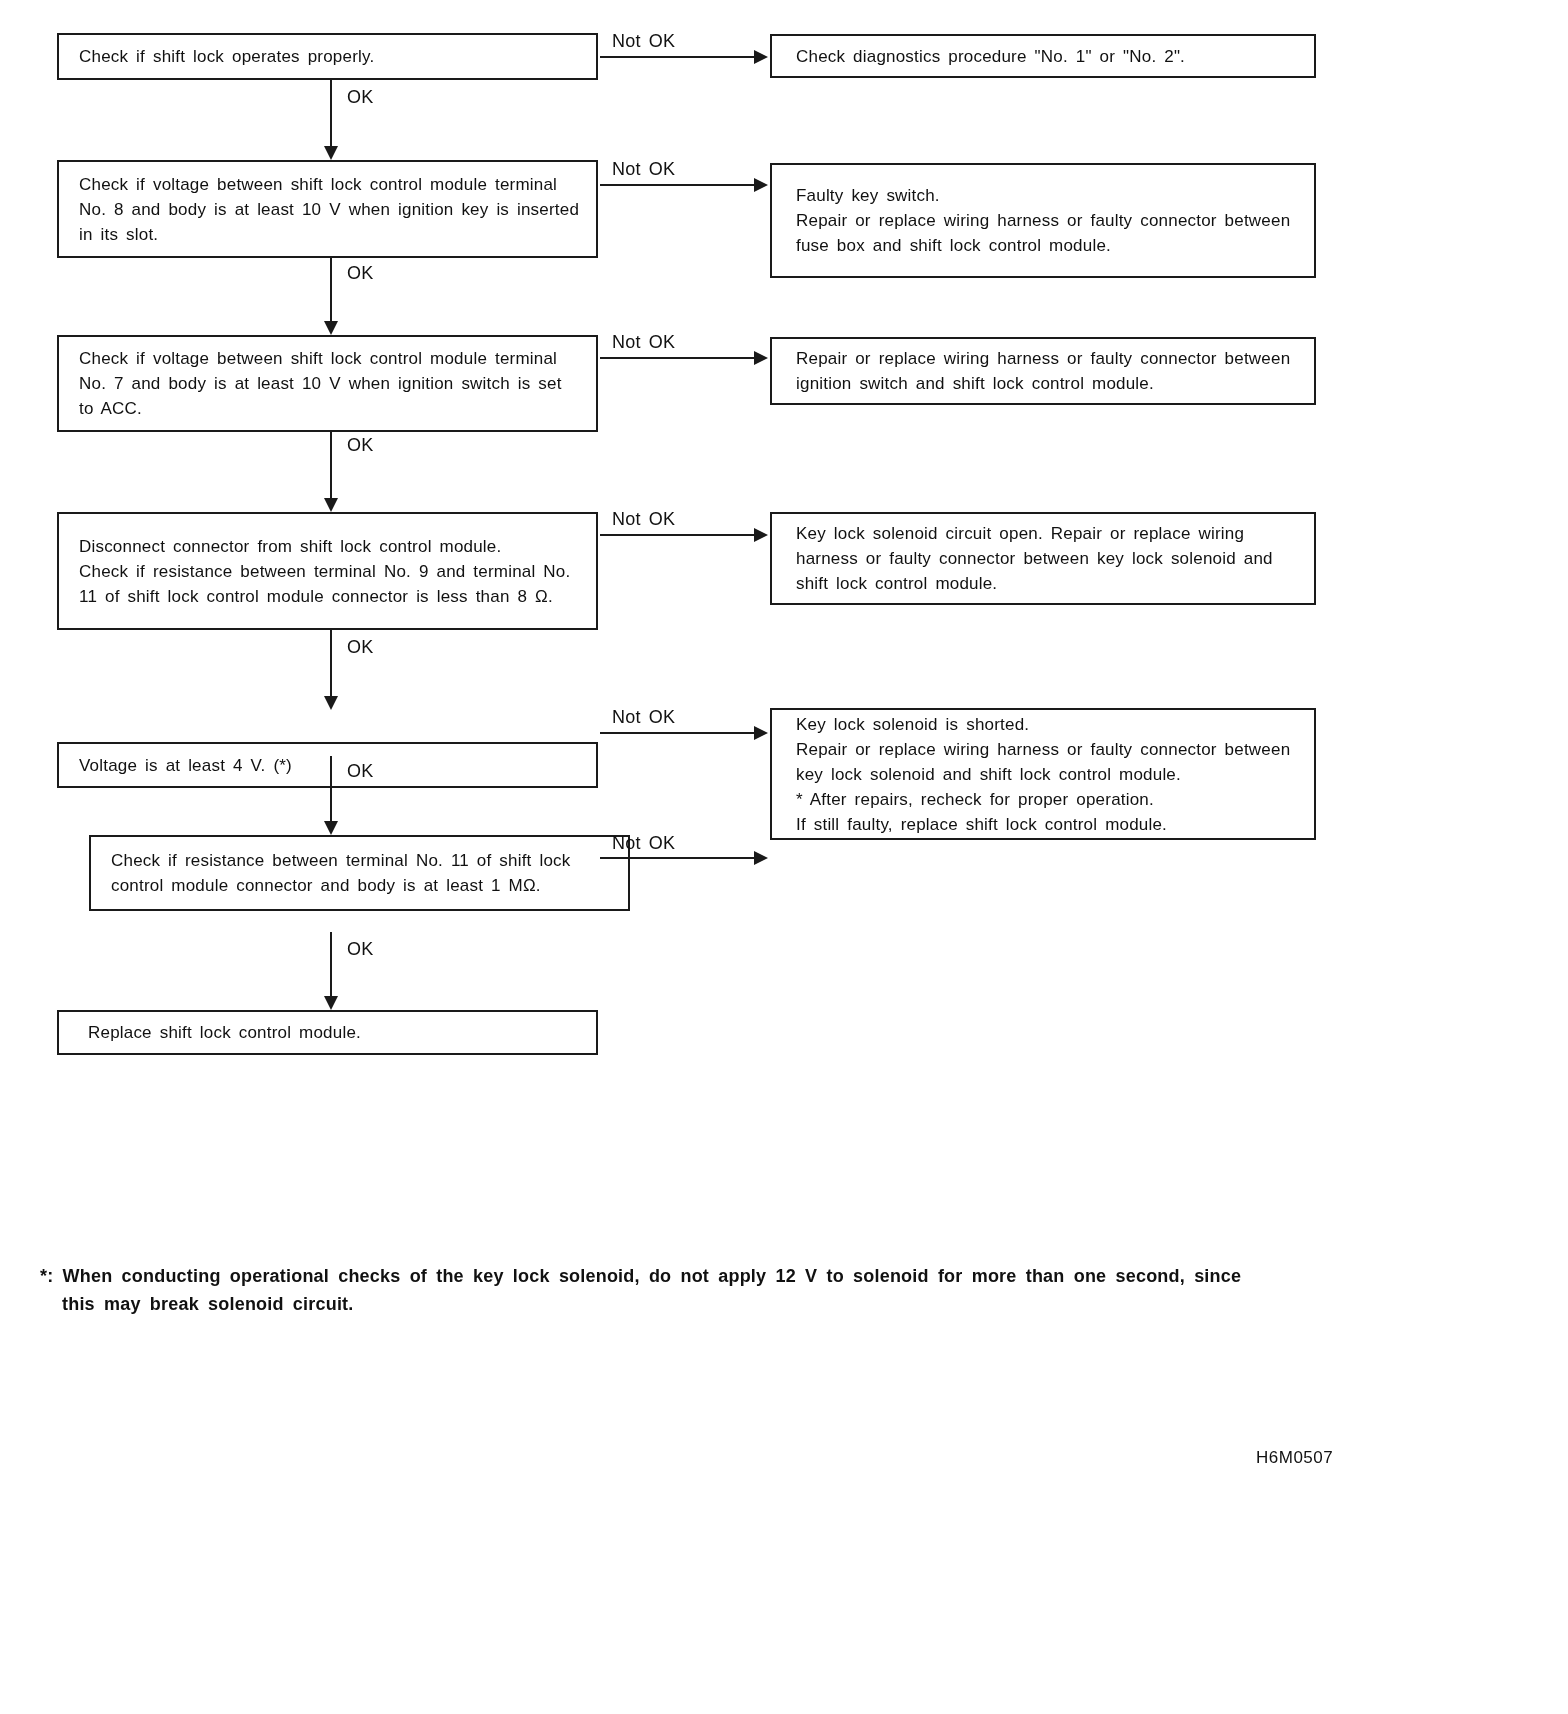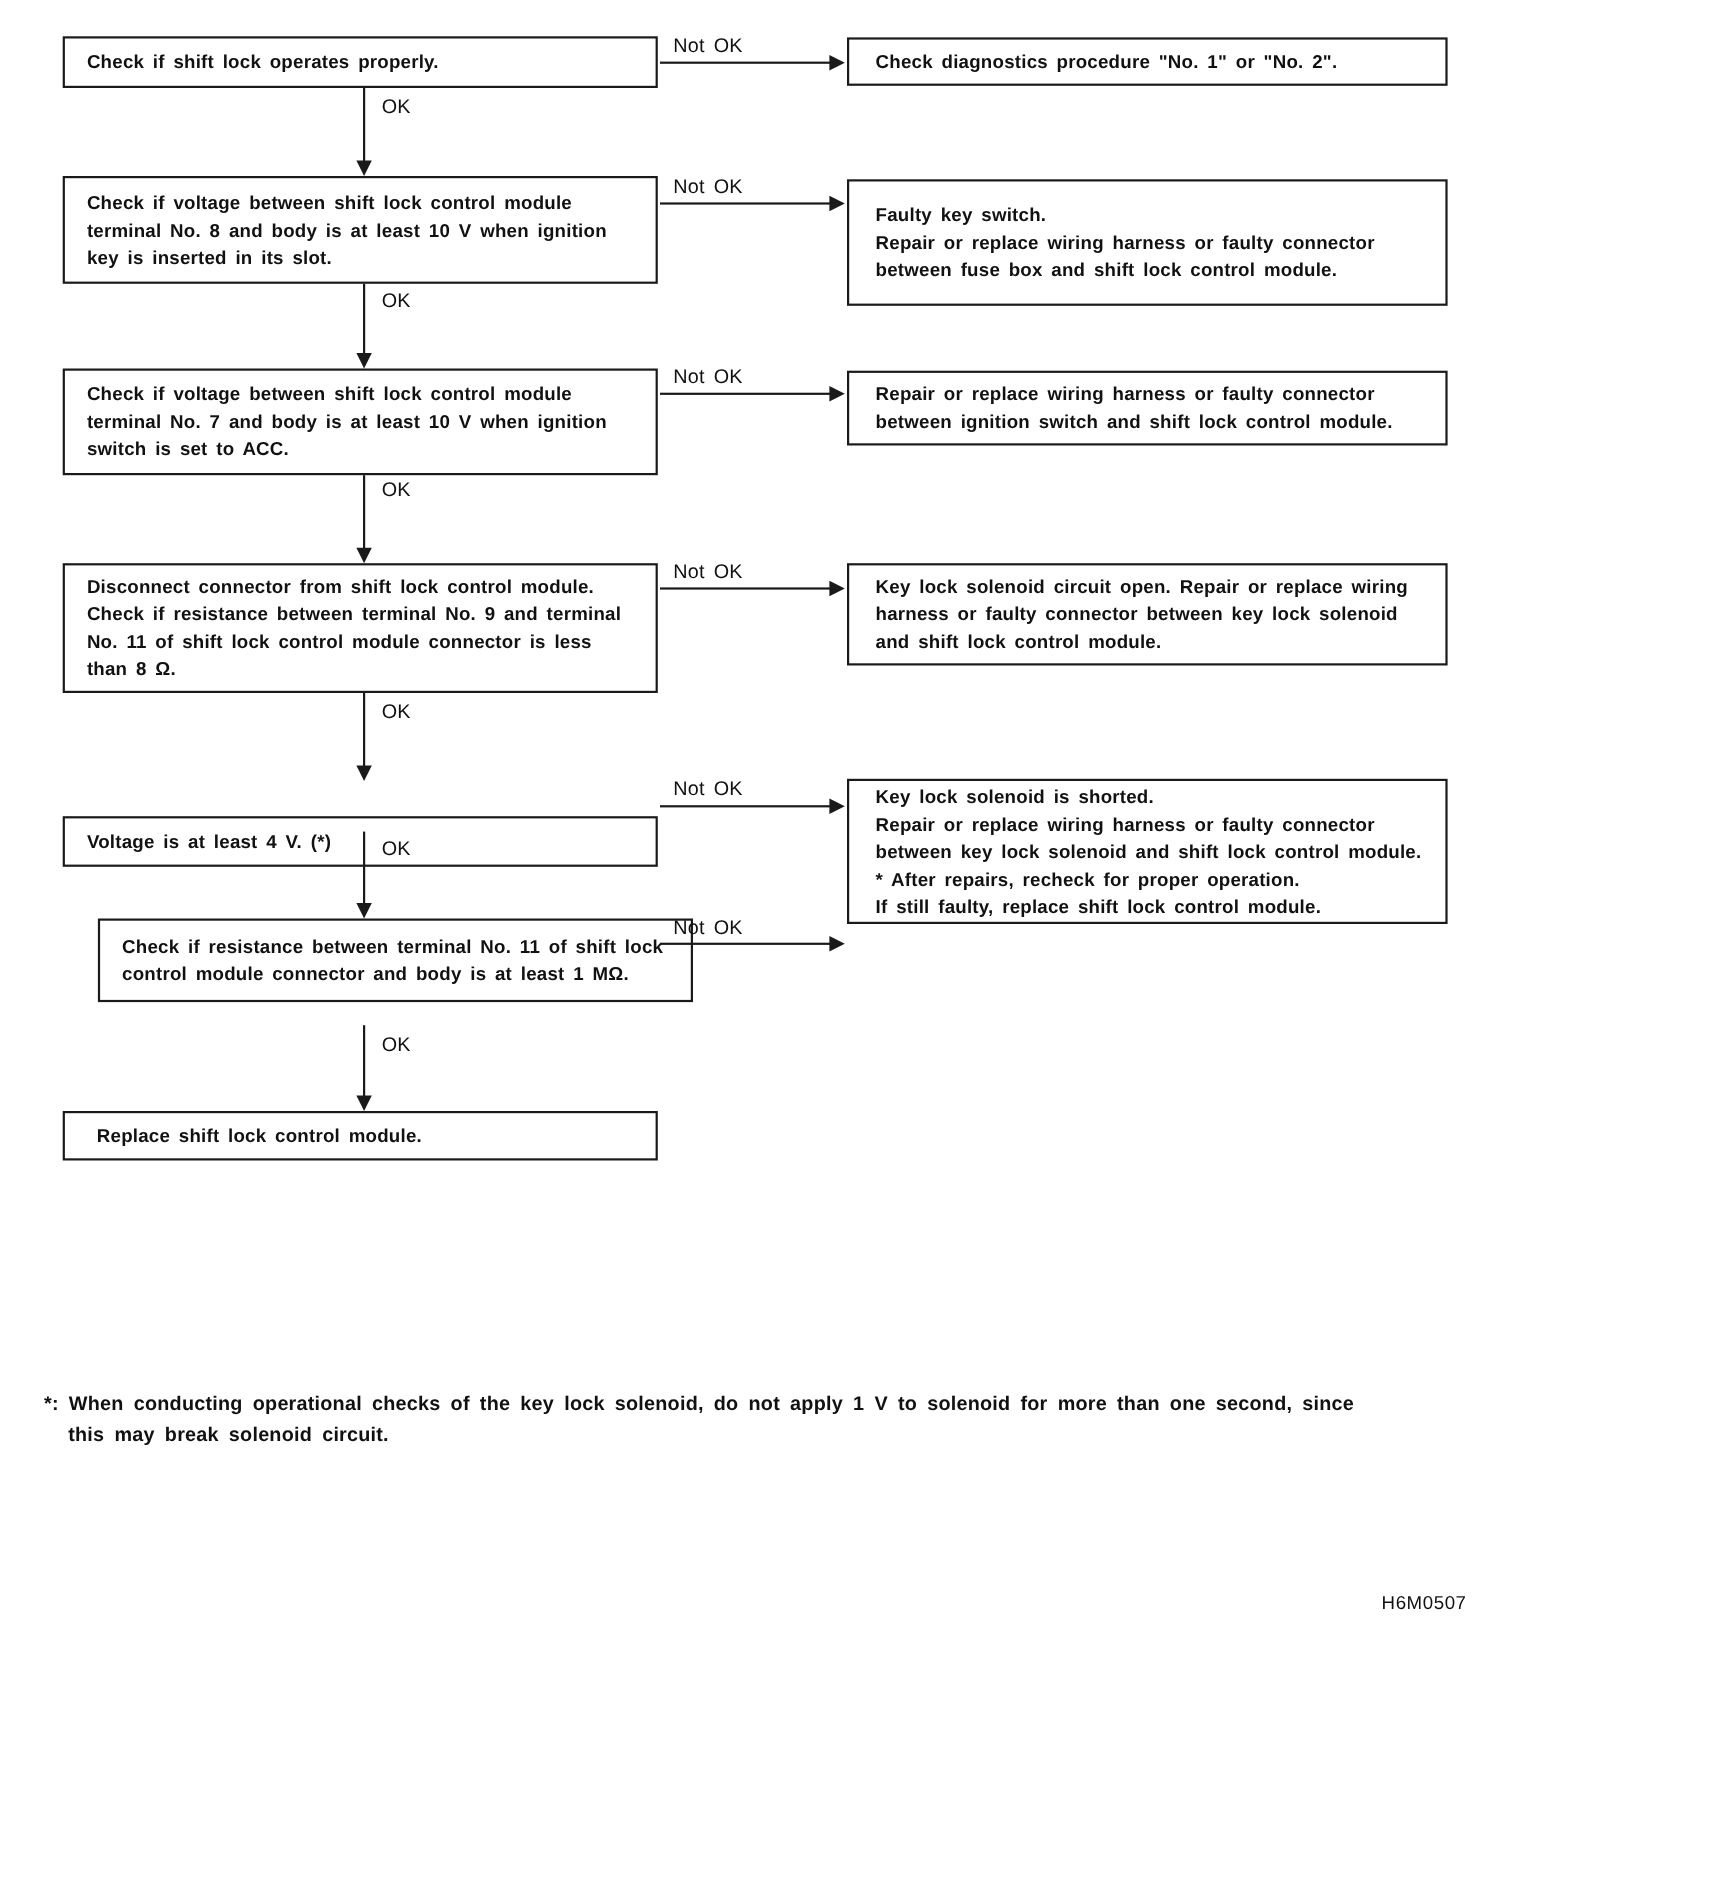--- a/index.html
+++ b/index.html
@@ -18,21 +18,21 @@
     background: #ffffff;
     display: flex;
     align-items: center;
     font-size: 17px;
     line-height: 25px;
     word-spacing: 3px;
     letter-spacing: 0.2px;
   }
   .lbox { left: 57px; width: 541px; padding: 6px 16px 6px 20px; }
   .rbox { left: 770px; width: 546px; padding: 6px 14px 6px 24px; }
-  .box-text { white-space: pre-line; font-weight: bold; }
+  .box-text { white-space: pre-line; }
   .lbl {
     position: absolute;
     font-size: 18px;
     line-height: 22px;
     word-spacing: 3px;
     letter-spacing: 0.2px;
     text-align: center;
   }
   .arrow-h {
     position: absolute;
@@ -155,18 +155,18 @@
   <div class="arrow-h" style="left:600px; top:732px; width:155px;"></div>
   <div class="arrow-h" style="left:600px; top:857px; width:155px;"></div>
 
   <div class="lbl" style="left:612px; top:30px;">Not OK</div>
   <div class="lbl" style="left:612px; top:158px;">Not OK</div>
   <div class="lbl" style="left:612px; top:331px;">Not OK</div>
   <div class="lbl" style="left:612px; top:508px;">Not OK</div>
   <div class="lbl" style="left:612px; top:706px;">Not OK</div>
   <div class="lbl" style="left:612px; top:832px;">Not OK</div>
 
-  <div class="footnote">*: When conducting operational checks of the key lock solenoid, do not apply 1 V to solenoid for more than one second, since
+  <div class="footnote">*: When conducting operational checks of the key lock solenoid, do not apply 12 V to solenoid for more than one second, since
 this may break solenoid circuit.</div>
 
   <div class="doc-code">H6M0507</div>
 
 </div>
 
 </body></html>

